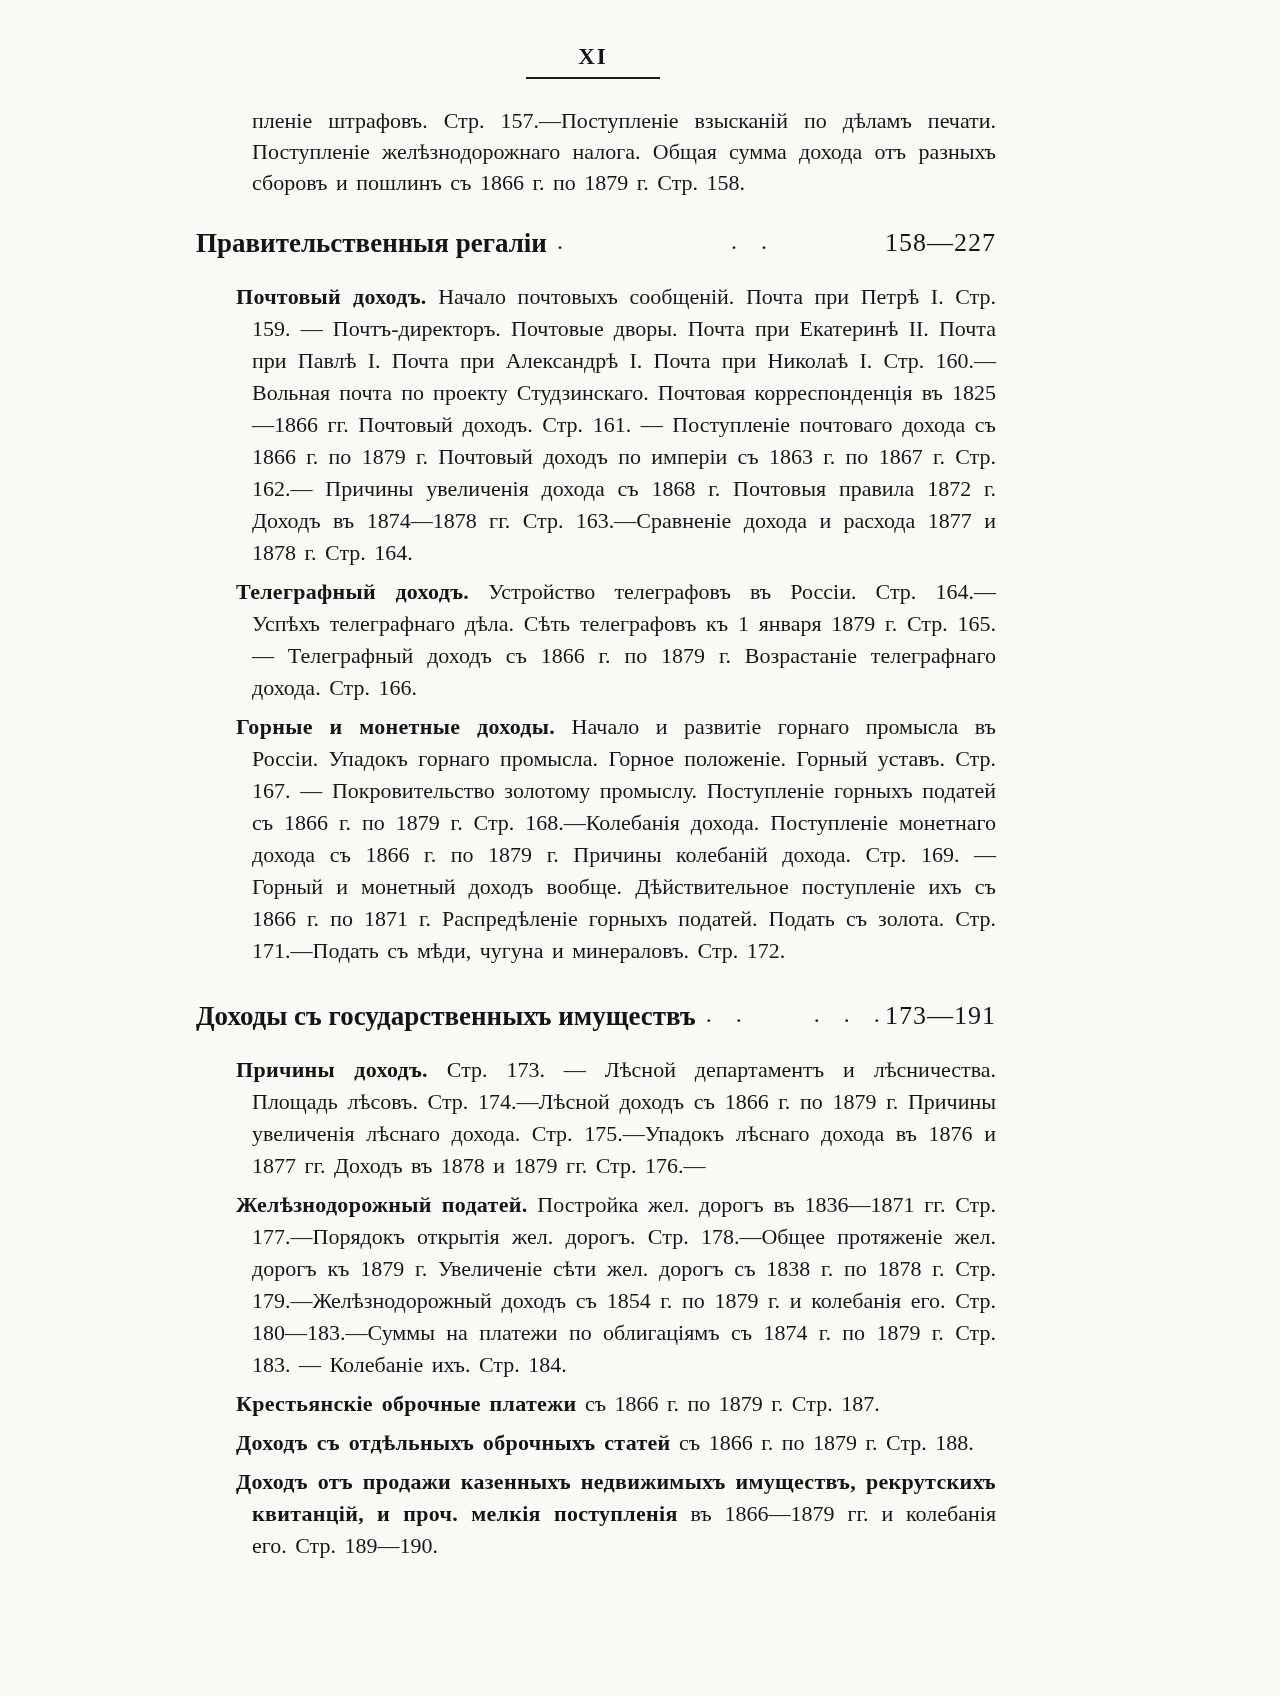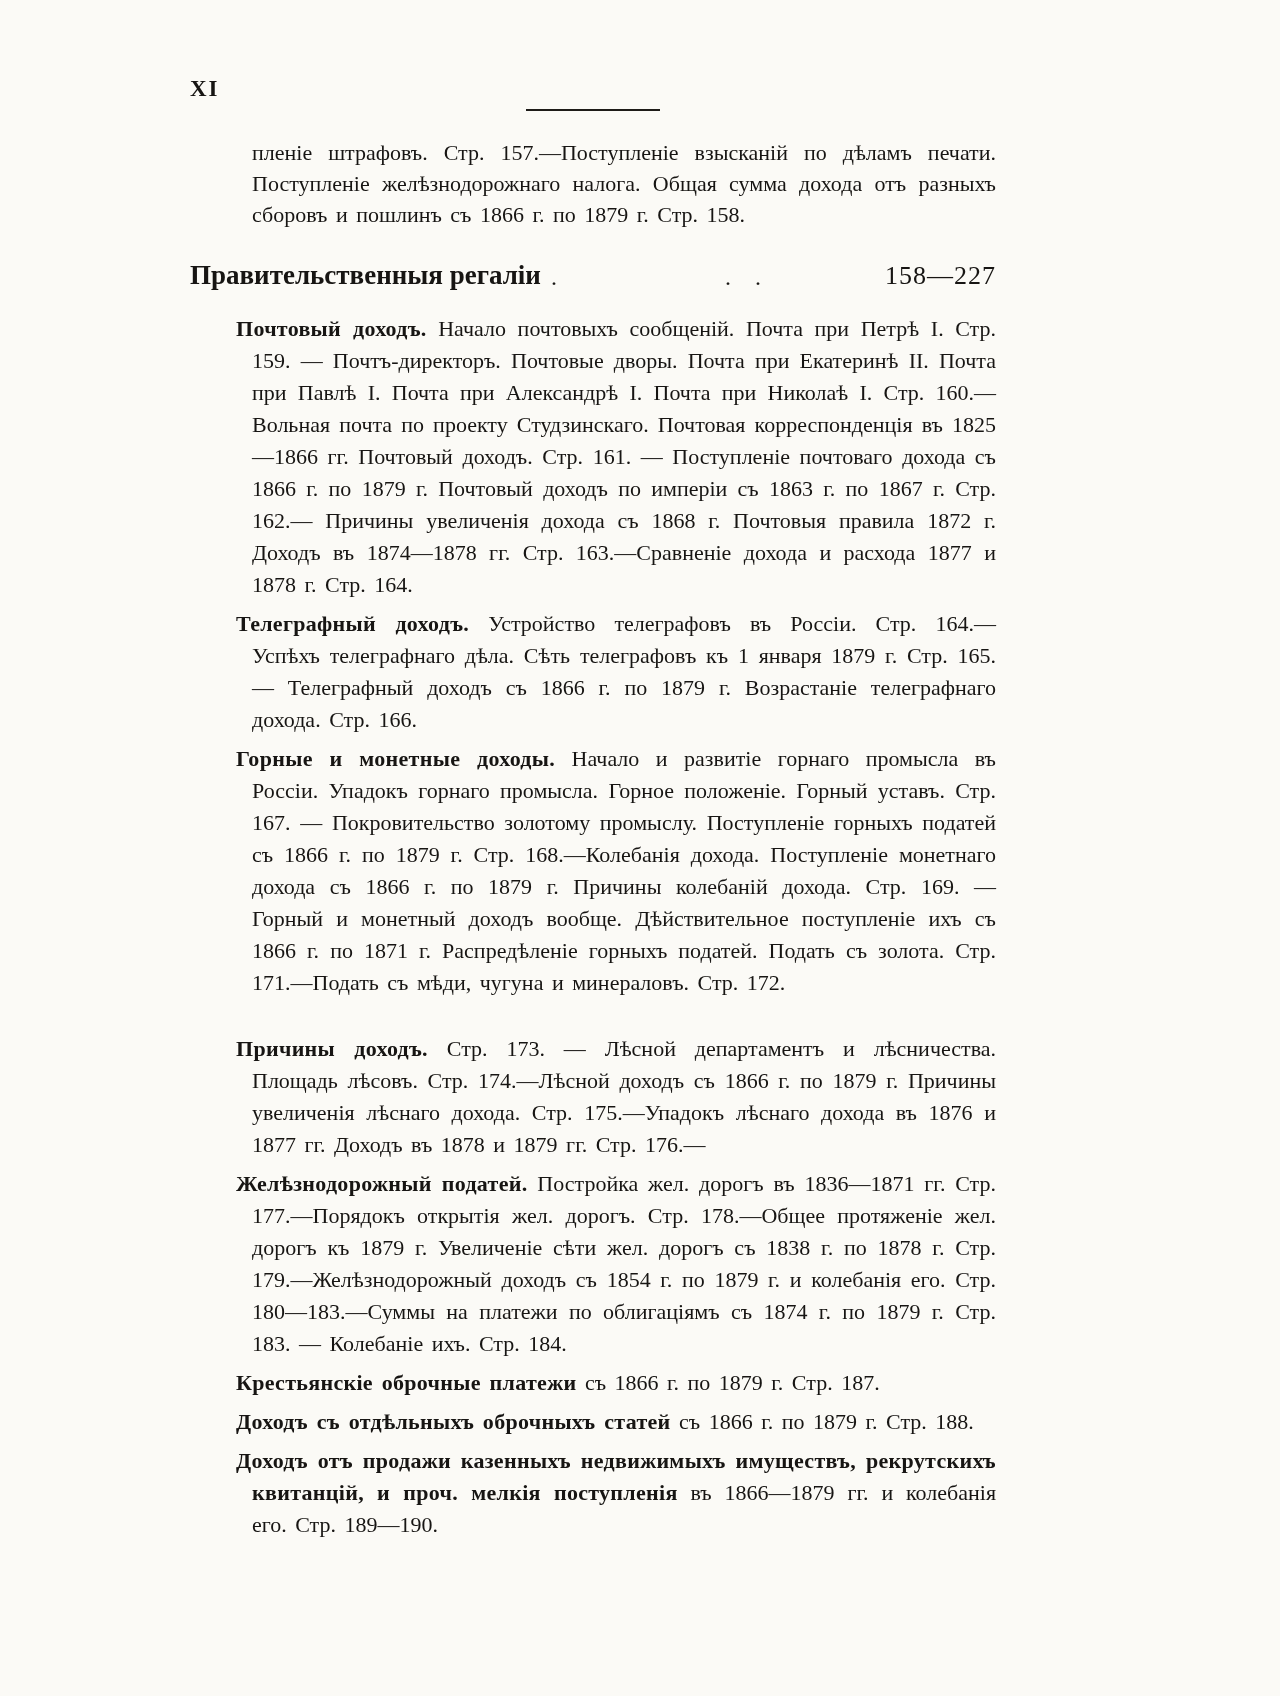--- a/index.html
+++ b/index.html
@@ -16,22 +16,22 @@
     font-family: "Liberation Serif", "DejaVu Serif", serif;
     overflow: hidden;
   }
   .content {
     position: absolute;
     left: 190px;
     top: 44px;
     width: 806px;
   }
   .page-head {
+    text-align: center;
     margin-bottom: 26px;
-    margin-top: 32px;
   }
   .page-num {
     display: inline-block;
     font-size: 23px;
     letter-spacing: 2px;
     font-weight: 700;
   }
   .head-rule {
     width: 134px;
     height: 2px;
@@ -40,24 +40,24 @@
   }
   .intro-frag {
     margin: 0 0 0 62px;
     font-size: 22px;
     line-height: 31px;
     text-align: justify;
     word-spacing: 3px;
   }
   .toc-heading {
     display: flex;
-    align-items: flex-end;
+    align-items: flex-start;
     font-size: 27px;
     font-weight: 700;
-    margin: 30px 0 22px 0;
+    margin: 30px 0 22px 6px;
     white-space: nowrap;
   }
   .toc-heading .leader {
     flex: 1 1 0;
     overflow: hidden;
     white-space: nowrap;
     font-weight: 400;
     font-size: 24px;
     padding: 0 10px;
   }
@@ -111,20 +111,25 @@
         <span class="txt">Устройство телеграфовъ въ Россіи. Стр. 164.— Успѣхъ телеграфнаго дѣла. Сѣть телеграфовъ къ 1 января 1879 г. Стр. 165.— Телеграфный доходъ съ 1866 г. по 1879 г. Возрастаніе телеграфнаго дохода. Стр. 166.</span>
       </p>
 
       <p class="entry">
         <span class="lead">Горные и монетные доходы.</span>
         <span class="txt">Начало и развитіе горнаго промысла въ Россіи. Упадокъ горнаго промысла. Горное положеніе. Горный уставъ. Стр. 167. — Покровительство золотому промыслу. Поступленіе горныхъ податей съ 1866 г. по 1879 г. Стр. 168.—Колебанія дохода. Поступленіе монетнаго дохода съ 1866 г. по 1879 г. Причины колебаній дохода. Стр. 169. — Горный и монетный доходъ вообще. Дѣйствительное поступленіе ихъ съ 1866 г. по 1871 г. Распредѣленіе горныхъ податей. Подать съ золота. Стр. 171.—Подать съ мѣди, чугуна и минераловъ. Стр. 172.</span>
       </p>
     </div>
 
     <div class="section section-2">
+      <div class="toc-heading">
+        <span class="title">Доходы съ государственныхъ имуществъ</span>
+        <span class="leader">.&nbsp;&nbsp;&nbsp;&nbsp;.&nbsp;&nbsp;&nbsp;&nbsp;&nbsp;&nbsp;&nbsp;&nbsp;&nbsp;&nbsp;&nbsp;&nbsp;.&nbsp;&nbsp;&nbsp;&nbsp;.&nbsp;&nbsp;&nbsp;&nbsp;.</span>
+        <span class="pages">173—191</span>
+      </div>
 
       <p class="entry">
         <span class="lead">Причины доходъ.</span>
         <span class="txt">Стр. 173. — Лѣсной департаментъ и лѣсничества. Площадь лѣсовъ. Стр. 174.—Лѣсной доходъ съ 1866 г. по 1879 г. Причины увеличенія лѣснаго дохода. Стр. 175.—Упадокъ лѣснаго дохода въ 1876 и 1877 гг. Доходъ въ 1878 и 1879 гг. Стр. 176.—</span>
       </p>
 
       <p class="entry">
         <span class="lead">Желѣзнодорожный податей.</span>
         <span class="txt">Постройка жел. дорогъ въ 1836—1871 гг. Стр. 177.—Порядокъ открытія жел. дорогъ. Стр. 178.—Общее протяженіе жел. дорогъ къ 1879 г. Увеличеніе сѣти жел. дорогъ съ 1838 г. по 1878 г. Стр. 179.—Желѣзнодорожный доходъ съ 1854 г. по 1879 г. и колебанія его. Стр. 180—183.—Суммы на платежи по облигаціямъ съ 1874 г. по 1879 г. Стр. 183. — Колебаніе ихъ. Стр. 184.</span>
       </p>

